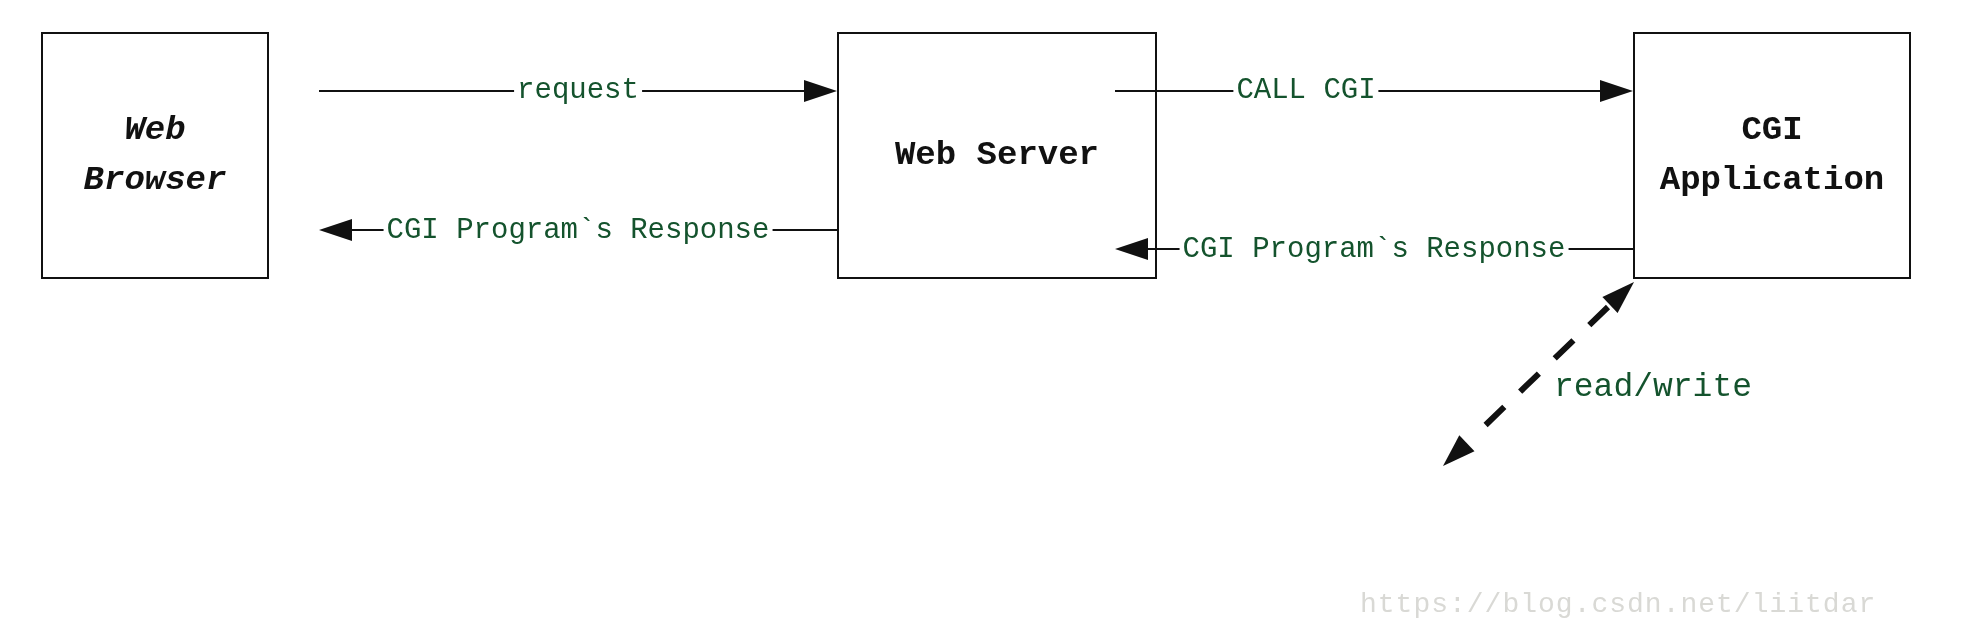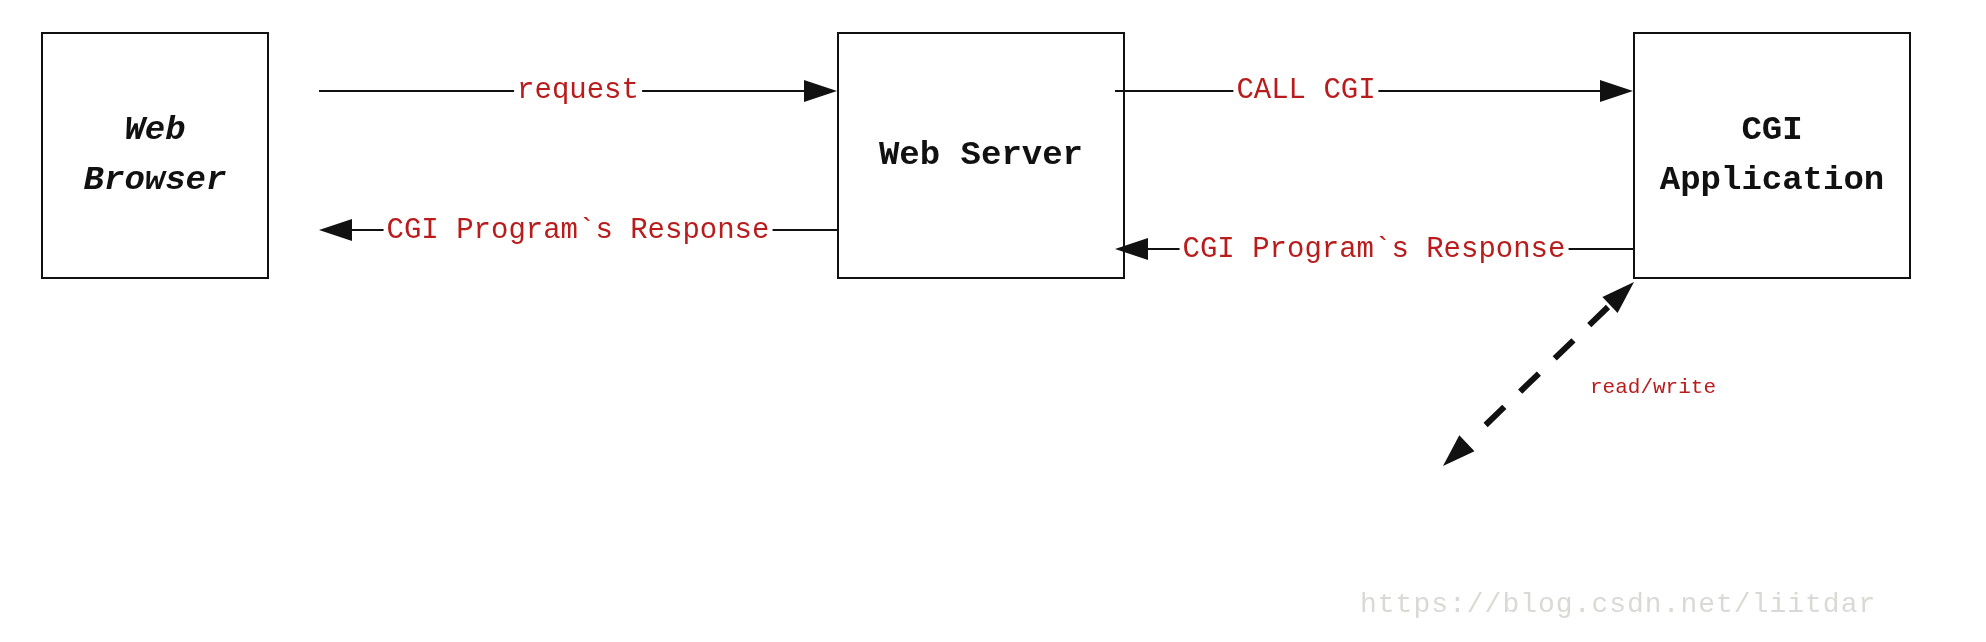--- a/index.html
+++ b/index.html
@@ -36,40 +36,40 @@
     z-index: 3;
   }
   .node-label {
     font-weight: bold;
     font-size: 34px;
     line-height: 1.45;
     color: #111111;
     white-space: pre-wrap;
   }
   .node-web-browser   { left: 41px;   top: 32px;  width: 228px; height: 247px; font-style: italic; }
-  .node-web-server    { left: 837px;  top: 32px;  width: 288px; height: 247px; }
+  .node-web-server    { left: 837px;  top: 32px;  width: 320px; height: 247px; }
   .node-cgi-app       { left: 1633px; top: 32px;  width: 278px; height: 247px; padding: 0 4px; }
   .node-db-server     { left: 1235px; top: 469px; width: 239px; height: 158px; }
 
   .edge-label {
     position: absolute;
     transform: translate(-50%, -50%);
     background: #ffffff;
     padding: 0 3px;
     font-size: 29px;
     line-height: 1.1;
     white-space: nowrap;
-    color: #b91c1c;
+    color: #14532d;
     z-index: 4;
   }
   .label-request      { left: 578px;  top: 91px;  }
   .label-resp-left    { left: 578px;  top: 231px; }
   .label-call-cgi     { left: 1306px; top: 91px;  }
   .label-resp-right   { left: 1374px; top: 250px; }
-  .label-read-write   { left: 1653px; top: 388px; font-size: 21px; background: transparent; }
+  .label-read-write   { left: 1653px; top: 388px; font-size: 33px; background: transparent; }
 
   .watermark {
     position: absolute;
     left: 1360px;
     top: 589px;
     font-size: 28px;
     letter-spacing: 1px;
     color: #d9d9d5;
     white-space: nowrap;
     z-index: 1;

